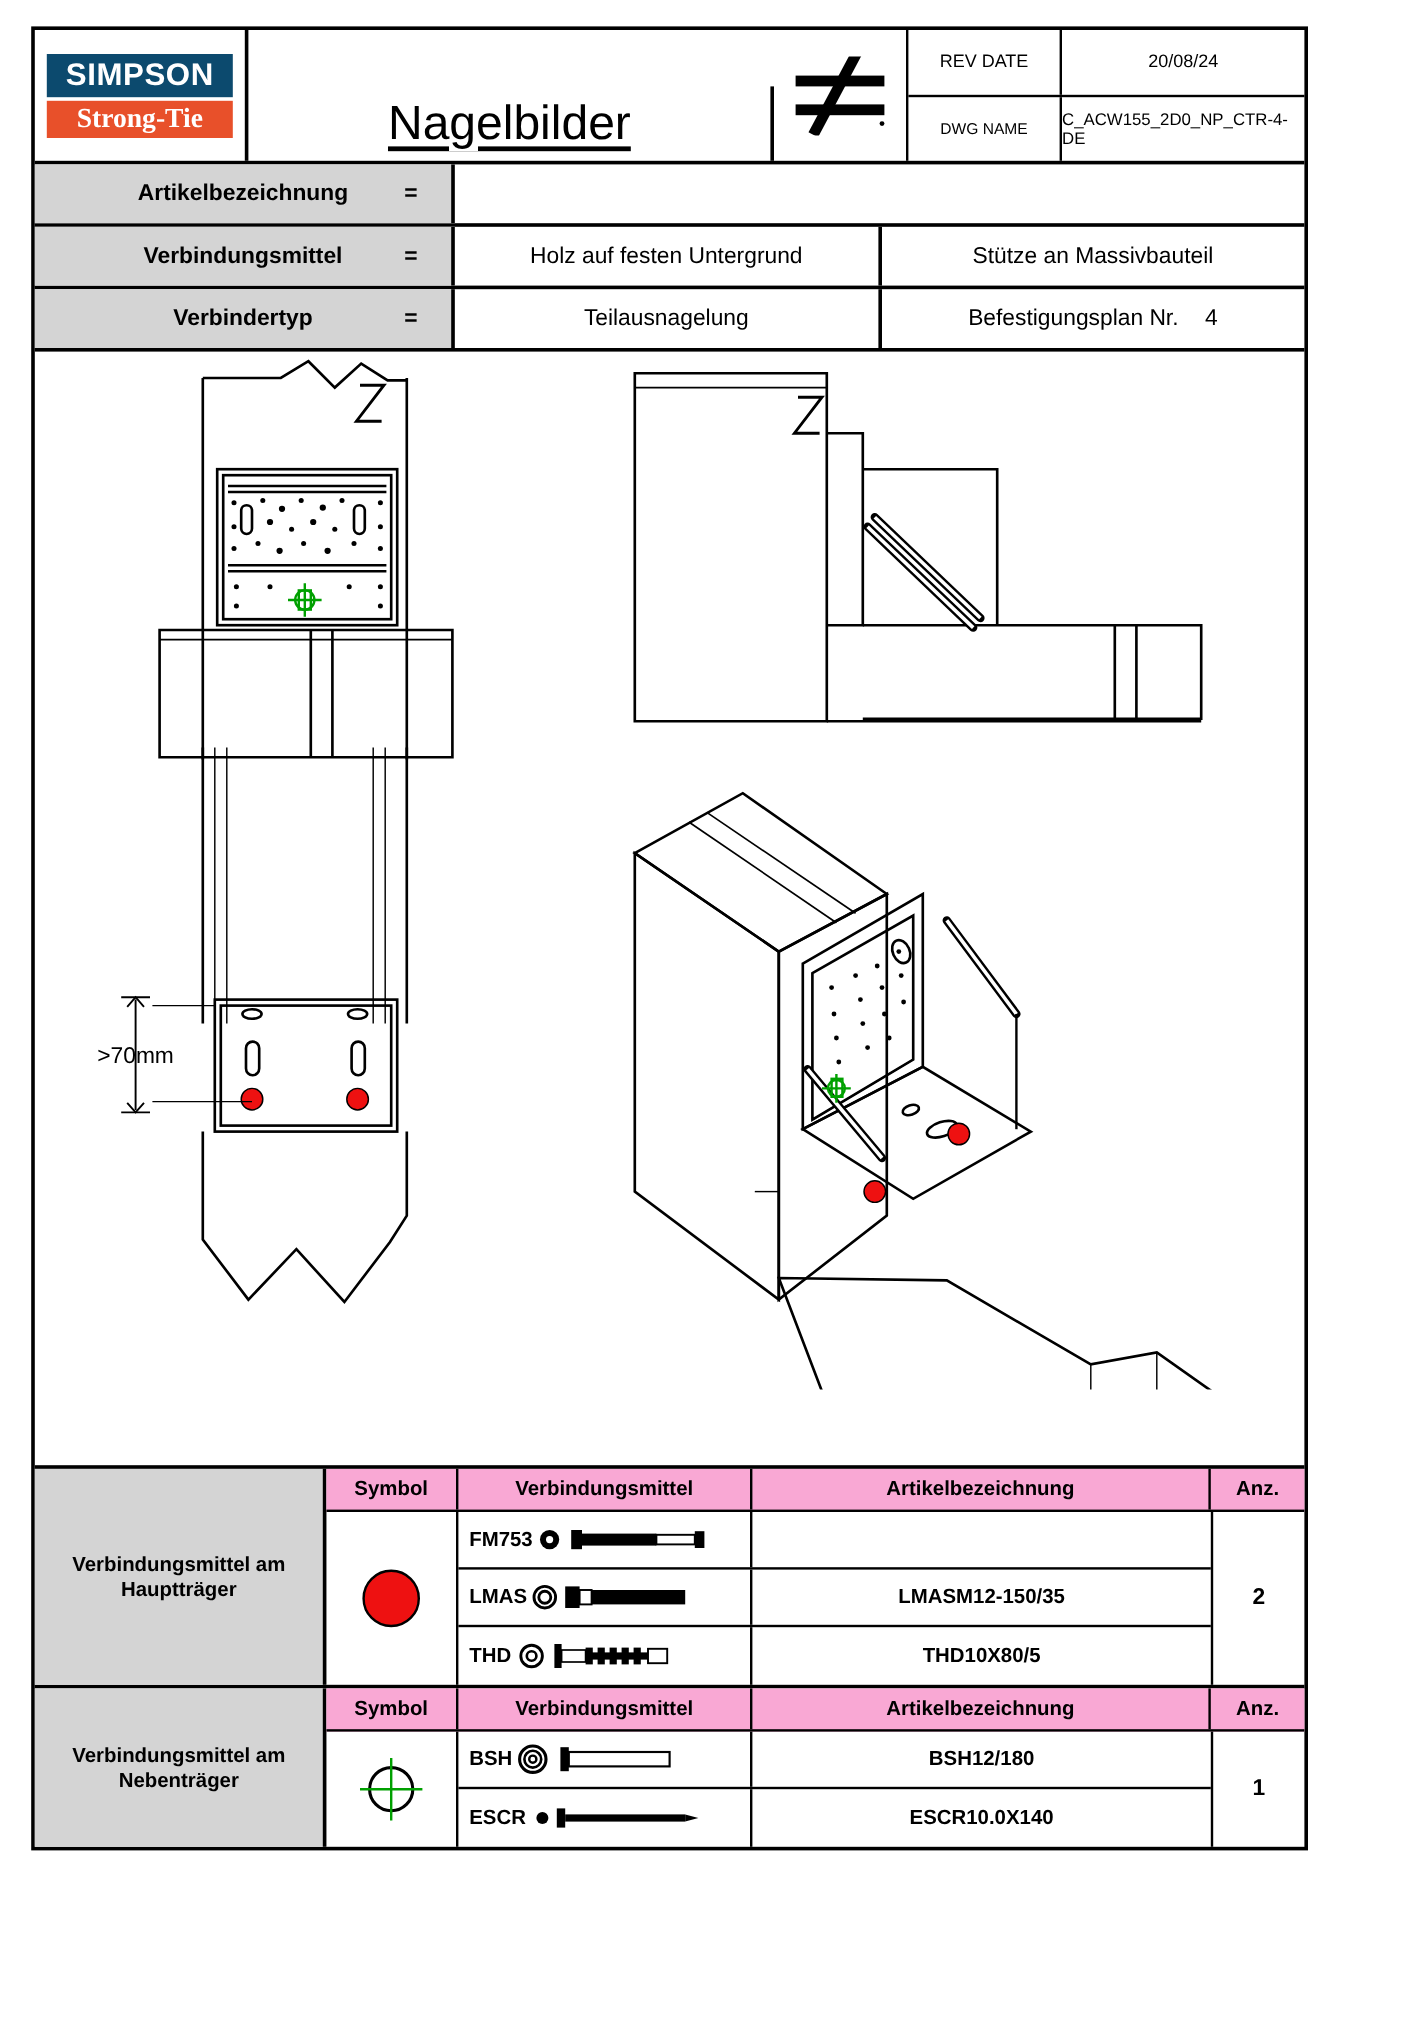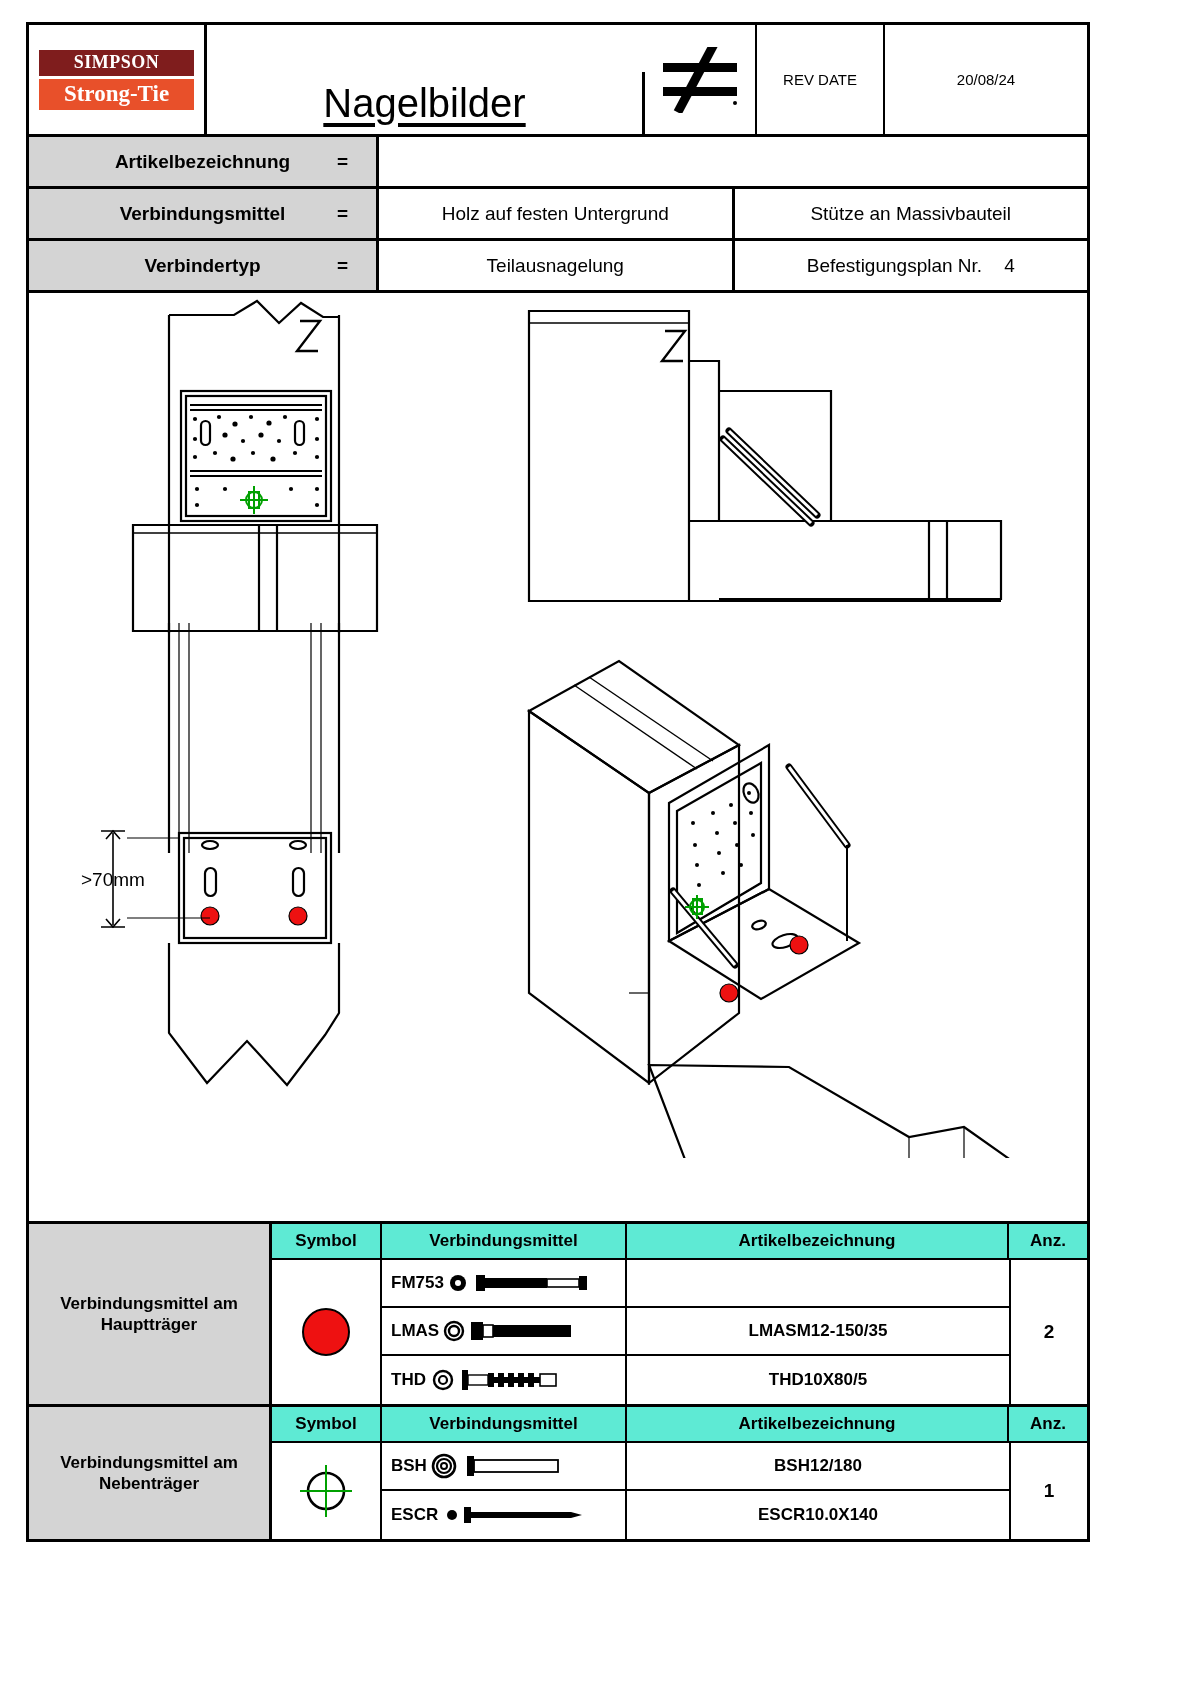--- a/index.html
+++ b/index.html
@@ -36,30 +36,29 @@
     width: 178px;
     border-right: 3px solid #000;
     box-sizing: border-box;
     display: flex;
     flex-direction: column;
     justify-content: center;
     align-items: center;
     padding: 6px 10px;
   }
   .logo-top {
-    background: #7f1d1d;
+    background: #0c4a6e;
     color: #fff;
     font-weight: bold;
-    font-size: 18px;
+    font-size: 26px;
     letter-spacing: 0.5px;
     width: 100%;
     text-align: center;
     padding: 2px 0 3px 0;
     box-sizing: border-box;
-    font-family: Liberation Serif, serif;
   }
   .logo-bot {
     background: #e8502a;
     color: #fff;
     font-weight: bold;
     font-size: 23px;
     width: 100%;
     text-align: center;
     padding: 2px 0 3px 0;
     margin-top: 3px;
@@ -182,21 +181,21 @@
     font-weight: bold;
     font-size: 17px;
     line-height: 1.25;
   }
   .lb-body { flex: 1; display: flex; flex-direction: column; }
   .lb-head {
     display: flex;
     height: 36px;
     border-bottom: 2px solid #000;
     box-sizing: border-box;
-    background: #5eead4;
+    background: #f9a8d4;
     font-weight: bold;
     font-size: 17px;
   }
   .lb-head > div {
     display: flex; align-items: center; justify-content: center;
     box-sizing: border-box;
   }
   .c-sym { width: 110px; border-right: 2px solid #000; }
   .c-vm  { width: 245px; border-right: 2px solid #000; }
   .c-art { flex: 1; border-right: 2px solid #000; }
@@ -258,20 +257,24 @@
         <rect x="6" y="40" width="74" height="9" fill="#000"></rect>
         <rect x="34" y="-6" width="9" height="78" fill="#000" transform="rotate(28 43 33)"></rect>
         <circle cx="78" cy="56" r="2" fill="#000"></circle>
       </svg>
     </div>
 
     <div class="rev-grid">
       <div class="rev-row">
         <div class="rev-k">REV DATE</div>
         <div class="rev-v">20/08/24</div>
+      </div>
+      <div class="rev-row">
+        <div class="rev-k small">DWG NAME</div>
+        <div class="rev-v dwg">C_ACW155_2D0_NP_CTR-4-DE</div>
       </div>
     </div>
   </div>
 
   <div class="info-row">
     <div class="info-label">
       <span>Artikelbezeichnung</span>
       <span class="eq">=</span>
     </div>
   </div>

